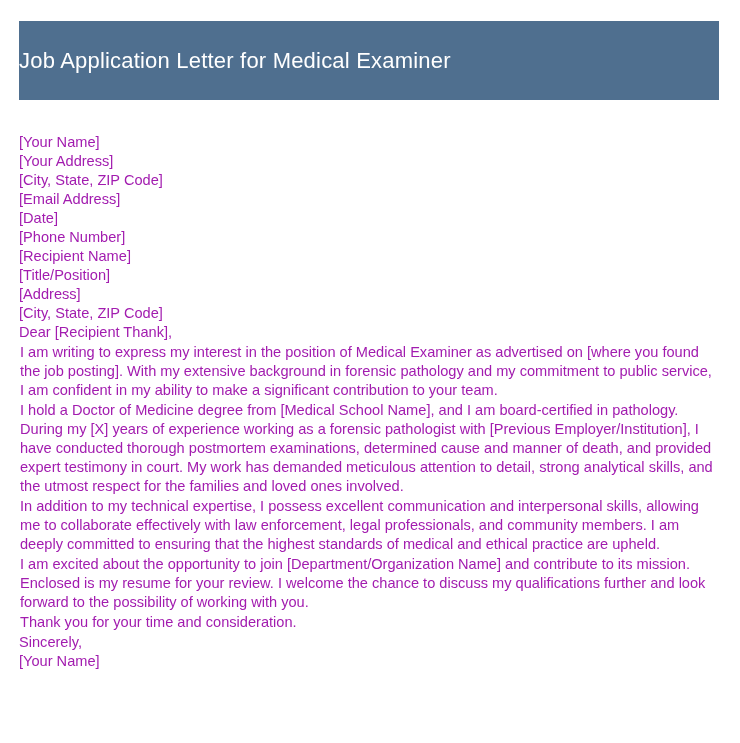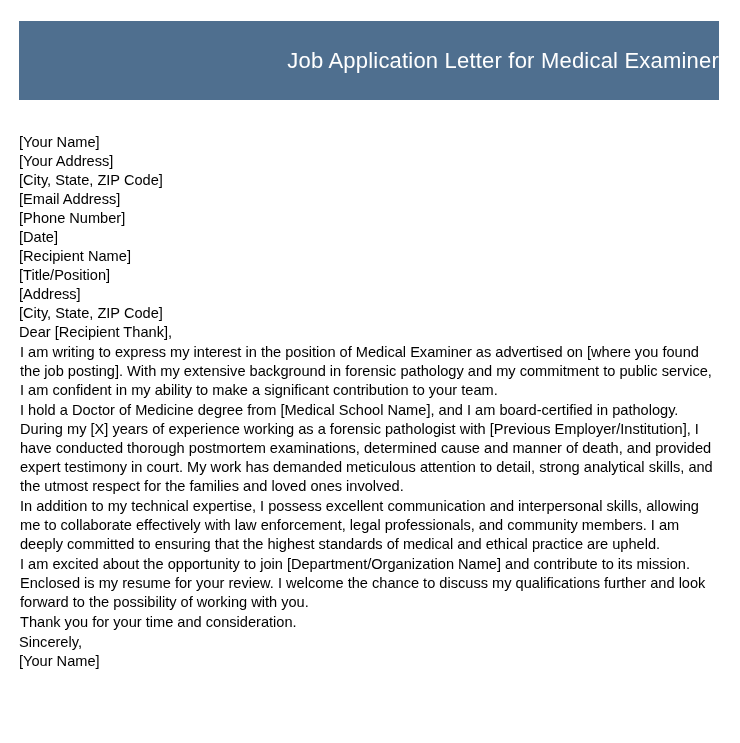--- a/index.html
+++ b/index.html
@@ -22,38 +22,38 @@
   }
   .header-banner {
     position: absolute;
     left: 19px;
     top: 21px;
     width: 700px;
     height: 79px;
     background: #4f6f8f;
     display: flex;
     align-items: center;
-    justify-content: flex-end;
+    justify-content: flex-start;
   }
   .header-title {
     color: #ffffff;
     font-size: 22px;
     font-weight: normal;
     letter-spacing: 0.2px;
     text-align: center;
     font-family: "Liberation Sans", sans-serif;
   }
   .letter-body {
     position: absolute;
     left: 19px;
     top: 133px;
     width: 702px;
     font-size: 14.6px;
     line-height: 19px;
-    color: #000000;
+    color: #a21caf;
     font-family: "Liberation Sans", sans-serif;
   }
   .line {
     margin: 0;
     padding: 0;
     white-space: pre-wrap;
   }
   .para {
     margin: 1px;
     padding: 0;
@@ -69,22 +69,22 @@
     <div class="header-title">Job Application Letter for Medical Examiner</div>
   </div>
 
   <div class="letter-body">
 
     <div>
       <div class="line">[Your Name]</div>
       <div class="line">[Your Address]</div>
       <div class="line">[City, State, ZIP Code]</div>
       <div class="line">[Email Address]</div>
+      <div class="line">[Date]</div>
       <div class="line">[Phone Number]</div>
-      <div class="line">[Date]</div>
     </div>
 
     <div>
       <div class="line">[Recipient Name]</div>
       <div class="line">[Title/Position]</div>
       <div class="line">[Address]</div>
       <div class="line">[City, State, ZIP Code]</div>
     </div>
 
     <div class="line">Dear [Recipient Thank],</div>

